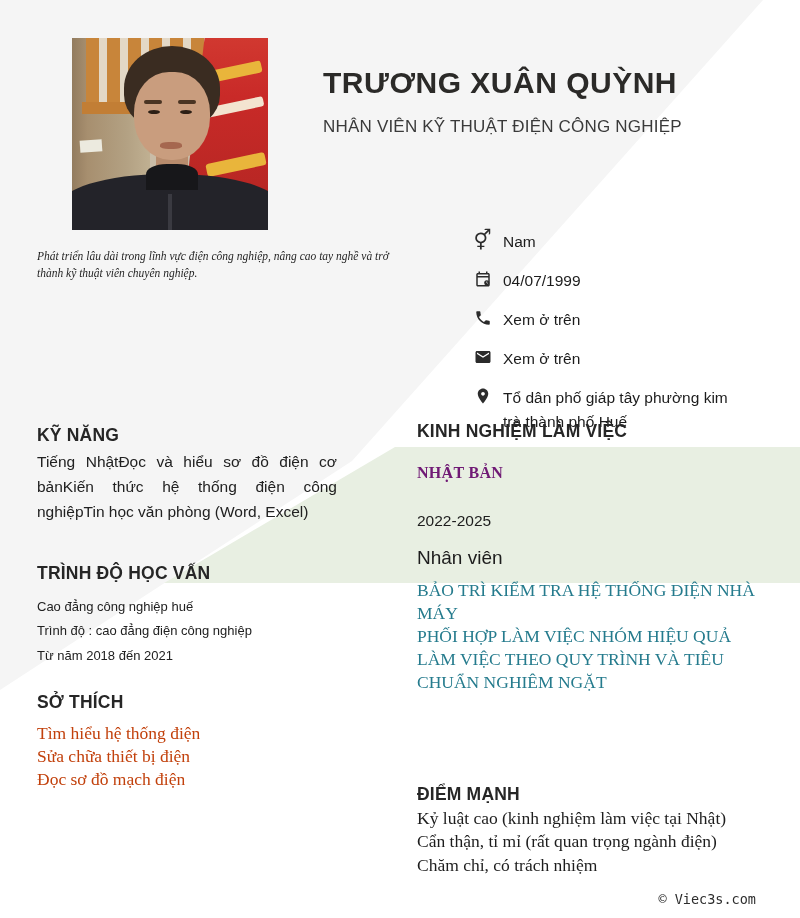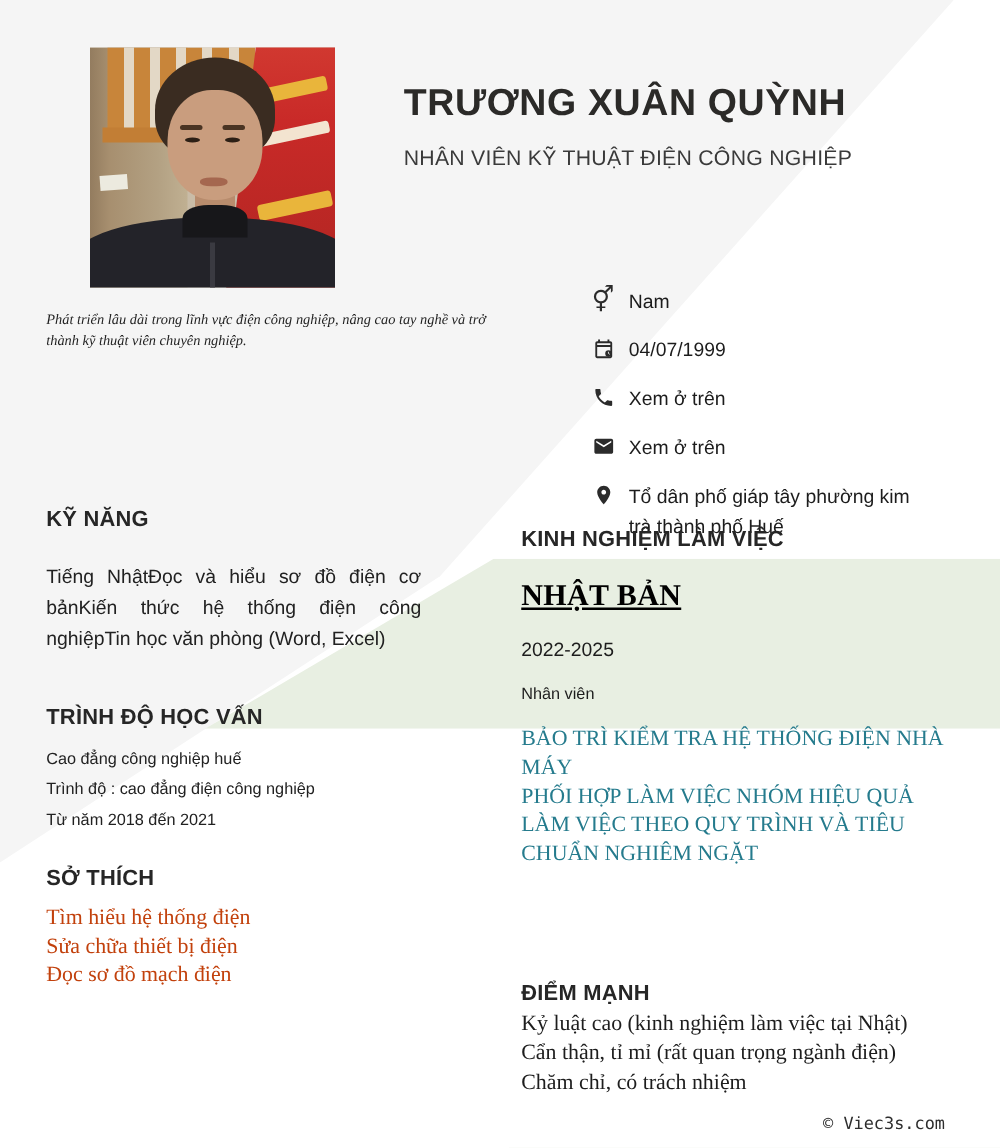--- a/index.html
+++ b/index.html
@@ -55,35 +55,35 @@
   .info-row { display:flex; align-items:flex-start; margin-bottom:15px; }
   .info-icon { width:21px; height:20px; flex:0 0 21px; margin-right:10px; color:#2b2b2b;
     display:flex; align-items:center; justify-content:center; font-size:20px; line-height:20px; }
   .info-icon svg { width:18px; height:18px; fill:#2b2b2b; }
   .info-text { font-size:15.5px; color:#1c1c1c; line-height:24px; }
 
   
   .h-sans { font-size:17.5px; font-weight:bold; color:#262626; letter-spacing:.2px; }
 
   
-  .skills-h { position:absolute; left:37px; top:405px; }
+  .skills-h { position:absolute; left:37px; top:425px; }
   .skills-body { position:absolute; left:37px; top:449px; width:300px; font-size:15.5px; line-height:25px;
     color:#212121; text-align:justify; }
   .edu-h { position:absolute; left:37px; top:563px; }
   .edu-lines { position:absolute; left:37px; top:595px; font-size:13px; line-height:24.3px; color:#212121; }
   .hobby-h { position:absolute; left:37px; top:692px; }
   .hobby-lines { position:absolute; left:37px; top:722px; font-family:"Liberation Serif", serif;
     font-size:17.5px; line-height:23.2px; color:#c2410c; }
 
   
   .exp-h { position:absolute; left:417px; top:421px; }
   .company { position:absolute; left:417px; top:464px; font-family:"Liberation Serif", serif;
-    font-size:24px; font-weight:bold; color:#000000; letter-spacing:.3px;text-decoration:underline; }
+    font-size:16px; font-weight:bold; color:#701a75; letter-spacing:.3px; }
   .period { position:absolute; left:417px; top:512px; font-size:15.5px; color:#1d1d1d; }
-  .role { position:absolute; left:417px; top:547px; font-size:13px; color:#1d1d1d; }
+  .role { position:absolute; left:417px; top:547px; font-size:19px; color:#1d1d1d; }
   .duties { position:absolute; left:417px; top:579px; width:350px; font-family:"Liberation Serif", serif;
     font-size:17.5px; line-height:23px; color:#257b8d; }
   .strengths-h { position:absolute; left:417px; top:784px; }
   .strength-lines { position:absolute; left:417px; top:807px; width:365px; font-family:"Liberation Serif", serif;
     font-size:17.5px; line-height:23.3px; color:#1d1d1d; }
 
   .footer-credit { position:absolute; right:44px; top:891px; font-family:"DejaVu Sans Mono", monospace;
     font-size:13.5px; color:#2d2d2d; }
 </style>
 </head>

